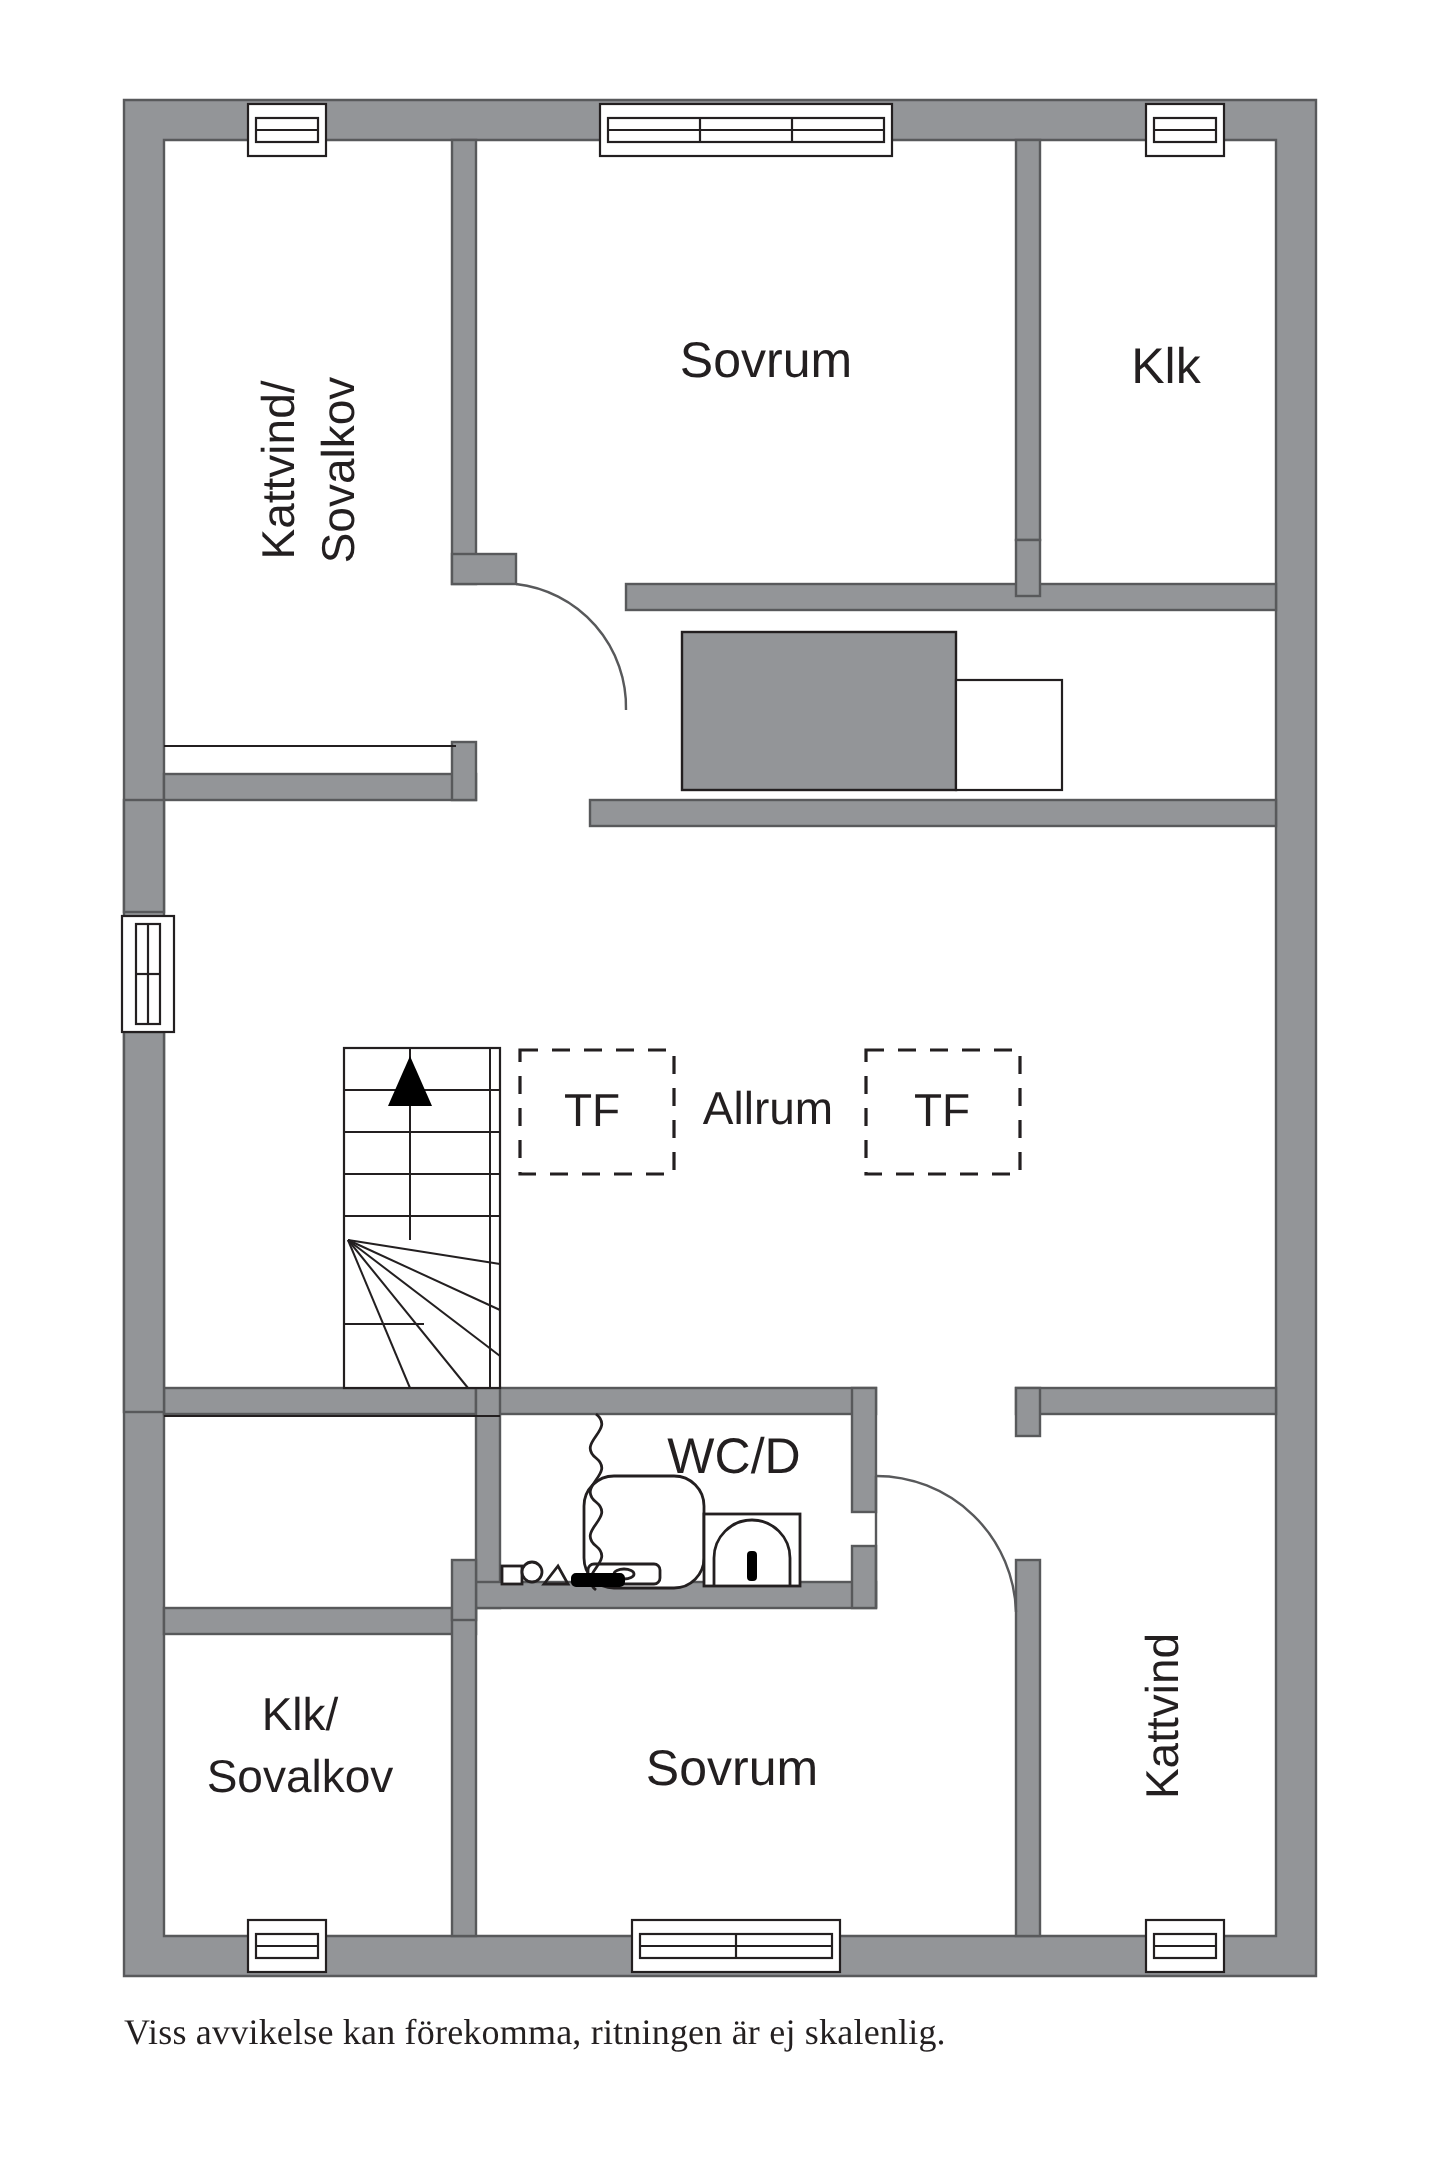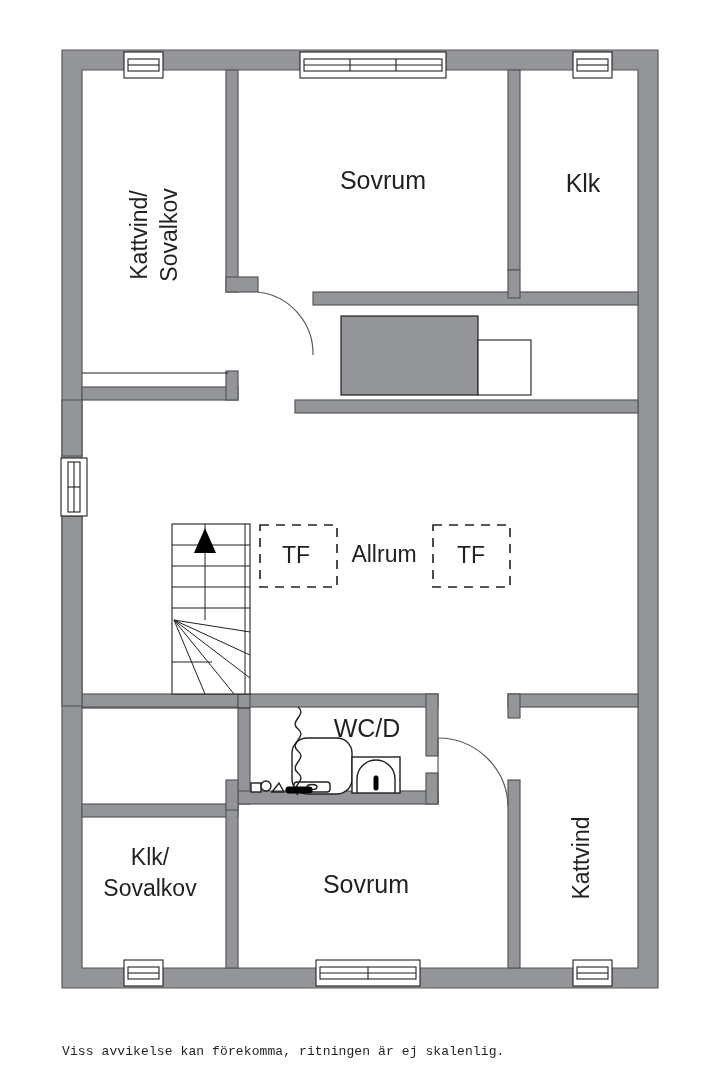--- a/index.html
+++ b/index.html
@@ -41,23 +41,23 @@
     fill: #231f20;
     text-anchor: middle;
     dominant-baseline: middle;
   }
   .lbl-big   { font-size: 25px; }
   .lbl-med   { font-size: 23px; }
 
   .caption {
     position: absolute;
     left: 62px;
-    top: 1044px;
-    font-family: Liberation Mono, monospace;
-    font-size: 13px;
+    top: 1006px;
+    font-family: Liberation Serif, serif;
+    font-size: 18px;
     color: #231f20;
     letter-spacing: 0.1px;
     white-space: nowrap;
   }
 </style>
 </head>
 <body>
 
 <div id="plan-wrap">
 

